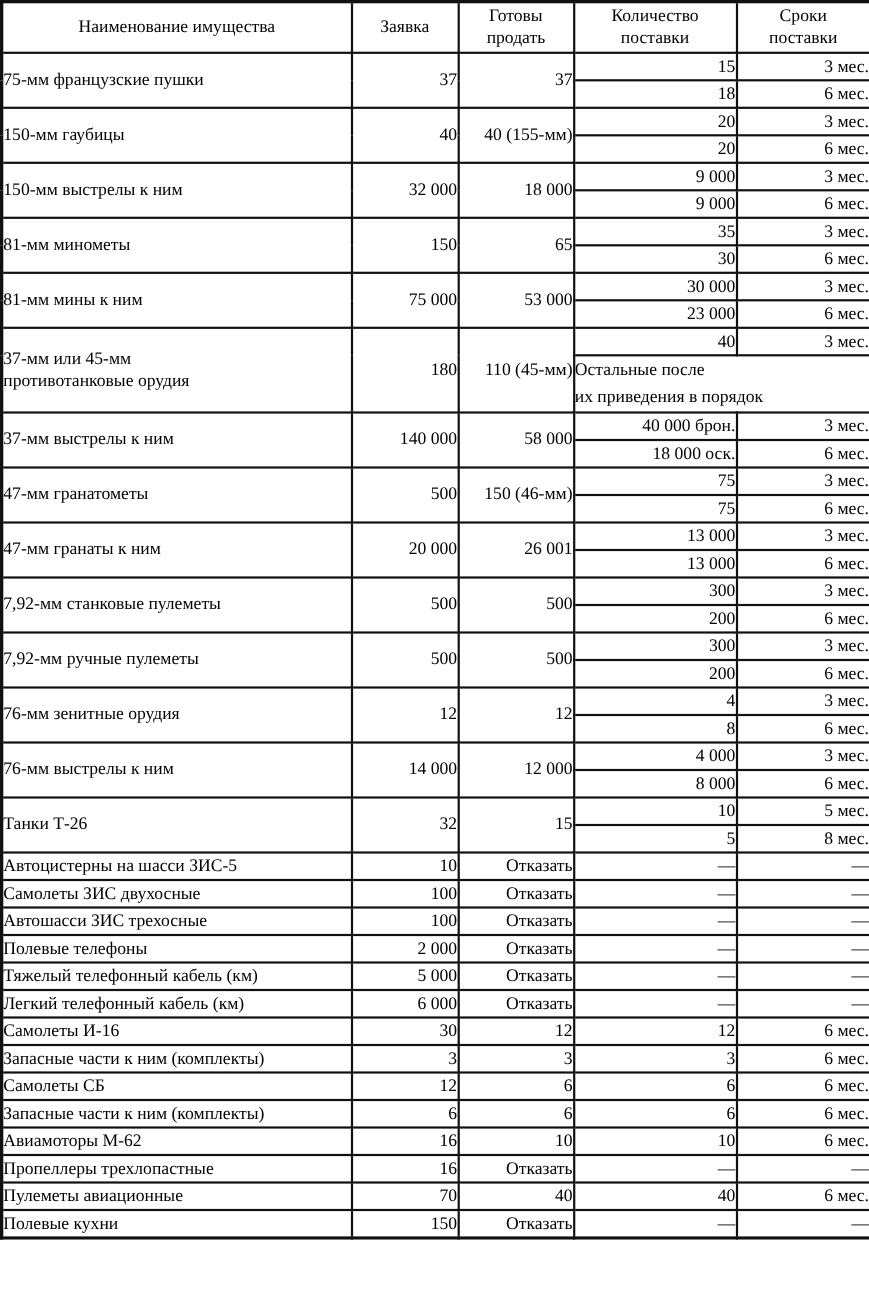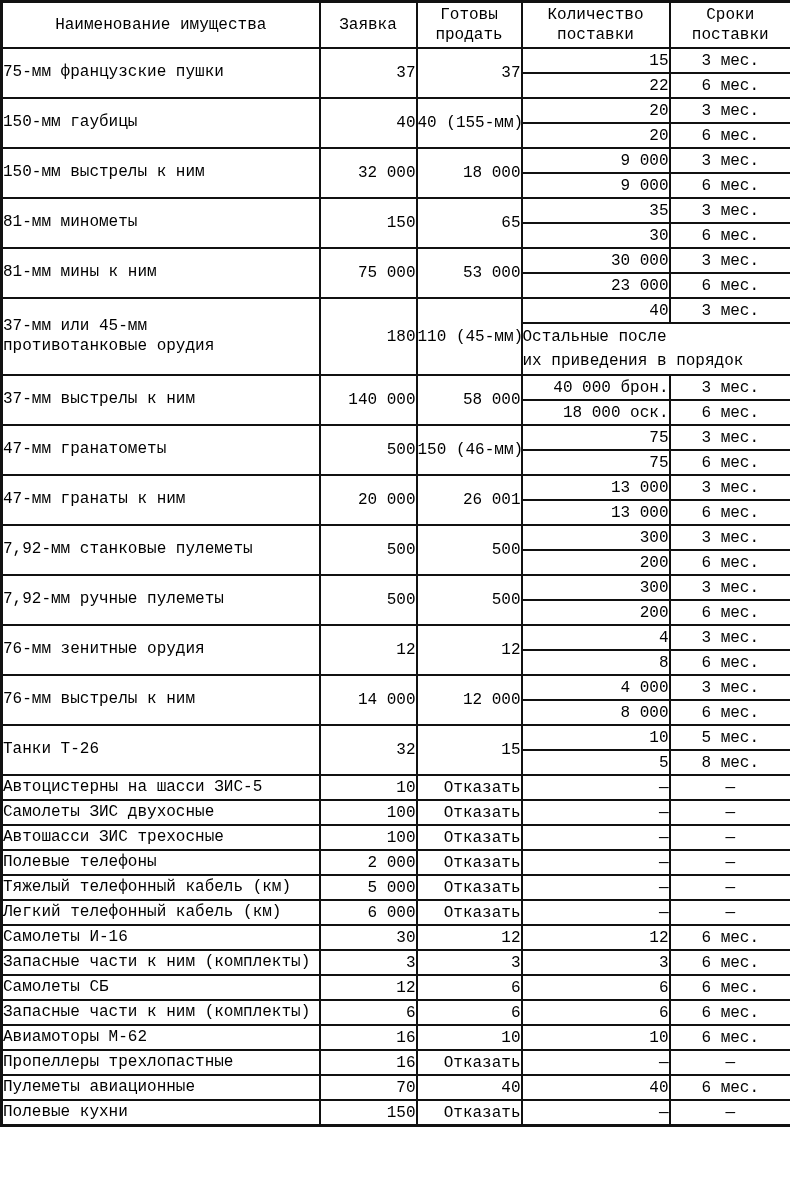--- a/index.html
+++ b/index.html
@@ -1,19 +1,19 @@
 <!DOCTYPE html>
 <html><head>
 <meta charset="utf-8">
 <style>
   html, body { margin: 0; padding: 0; background: #ffffff; }
   .page {
     width: 790px;
     box-sizing: border-box;
-    font-family: Liberation Mono, monospace;
+    font-family: Liberation Serif, serif;
     color: #000;
   }
   table.supply {
     width: 790px;
     border-collapse: collapse;
     table-layout: fixed;
     border: 3px solid #111;
     background: #fff;
   }
   table.supply th, table.supply td {
@@ -35,21 +35,21 @@
   td.name {
     text-align: left;
     padding-left: 22px;
     padding-right: 6px;
     white-space: pre-line;
     line-height: 1.2;
   }
   td.request { text-align: right; padding-right: 26px; white-space: nowrap; }
   td.sell    { text-align: right; padding-right: 10px; white-space: nowrap; }
   td.qty     { text-align: right; padding-right: 34px; white-space: nowrap; }
-  td.term    { text-align: center; white-space: nowrap; }
+  td.term    { text-align: right; white-space: nowrap; }
   td.note {
     text-align: left;
     white-space: pre-line;
     height: 50px;
     line-height: 1.5;
   }
   td.sub-top    { border-bottom: 1px solid #111; }
   td.sub-bottom { border-top: 1px solid #111; }
 </style>
 </head>
@@ -78,21 +78,21 @@
     </thead>
     <tbody id="table-body">
         <tr>
           <td class="name" rowspan="2">75-мм французские пушки</td>
           <td class="request" rowspan="2">37</td>
           <td class="sell" rowspan="2">37</td>
           <td class="qty sub-top">15</td>
           <td class="term sub-top">3 мес.</td>
         </tr>
         <tr>
-          <td class="qty sub-bottom">22</td>
+          <td class="qty sub-bottom">18</td>
           <td class="term sub-bottom">6 мес.</td>
         </tr>
         <tr>
           <td class="name" rowspan="2">150-мм гаубицы</td>
           <td class="request" rowspan="2">40</td>
           <td class="sell" rowspan="2">40 (155-мм)</td>
           <td class="qty sub-top">20</td>
           <td class="term sub-top">3 мес.</td>
         </tr>
         <tr>

